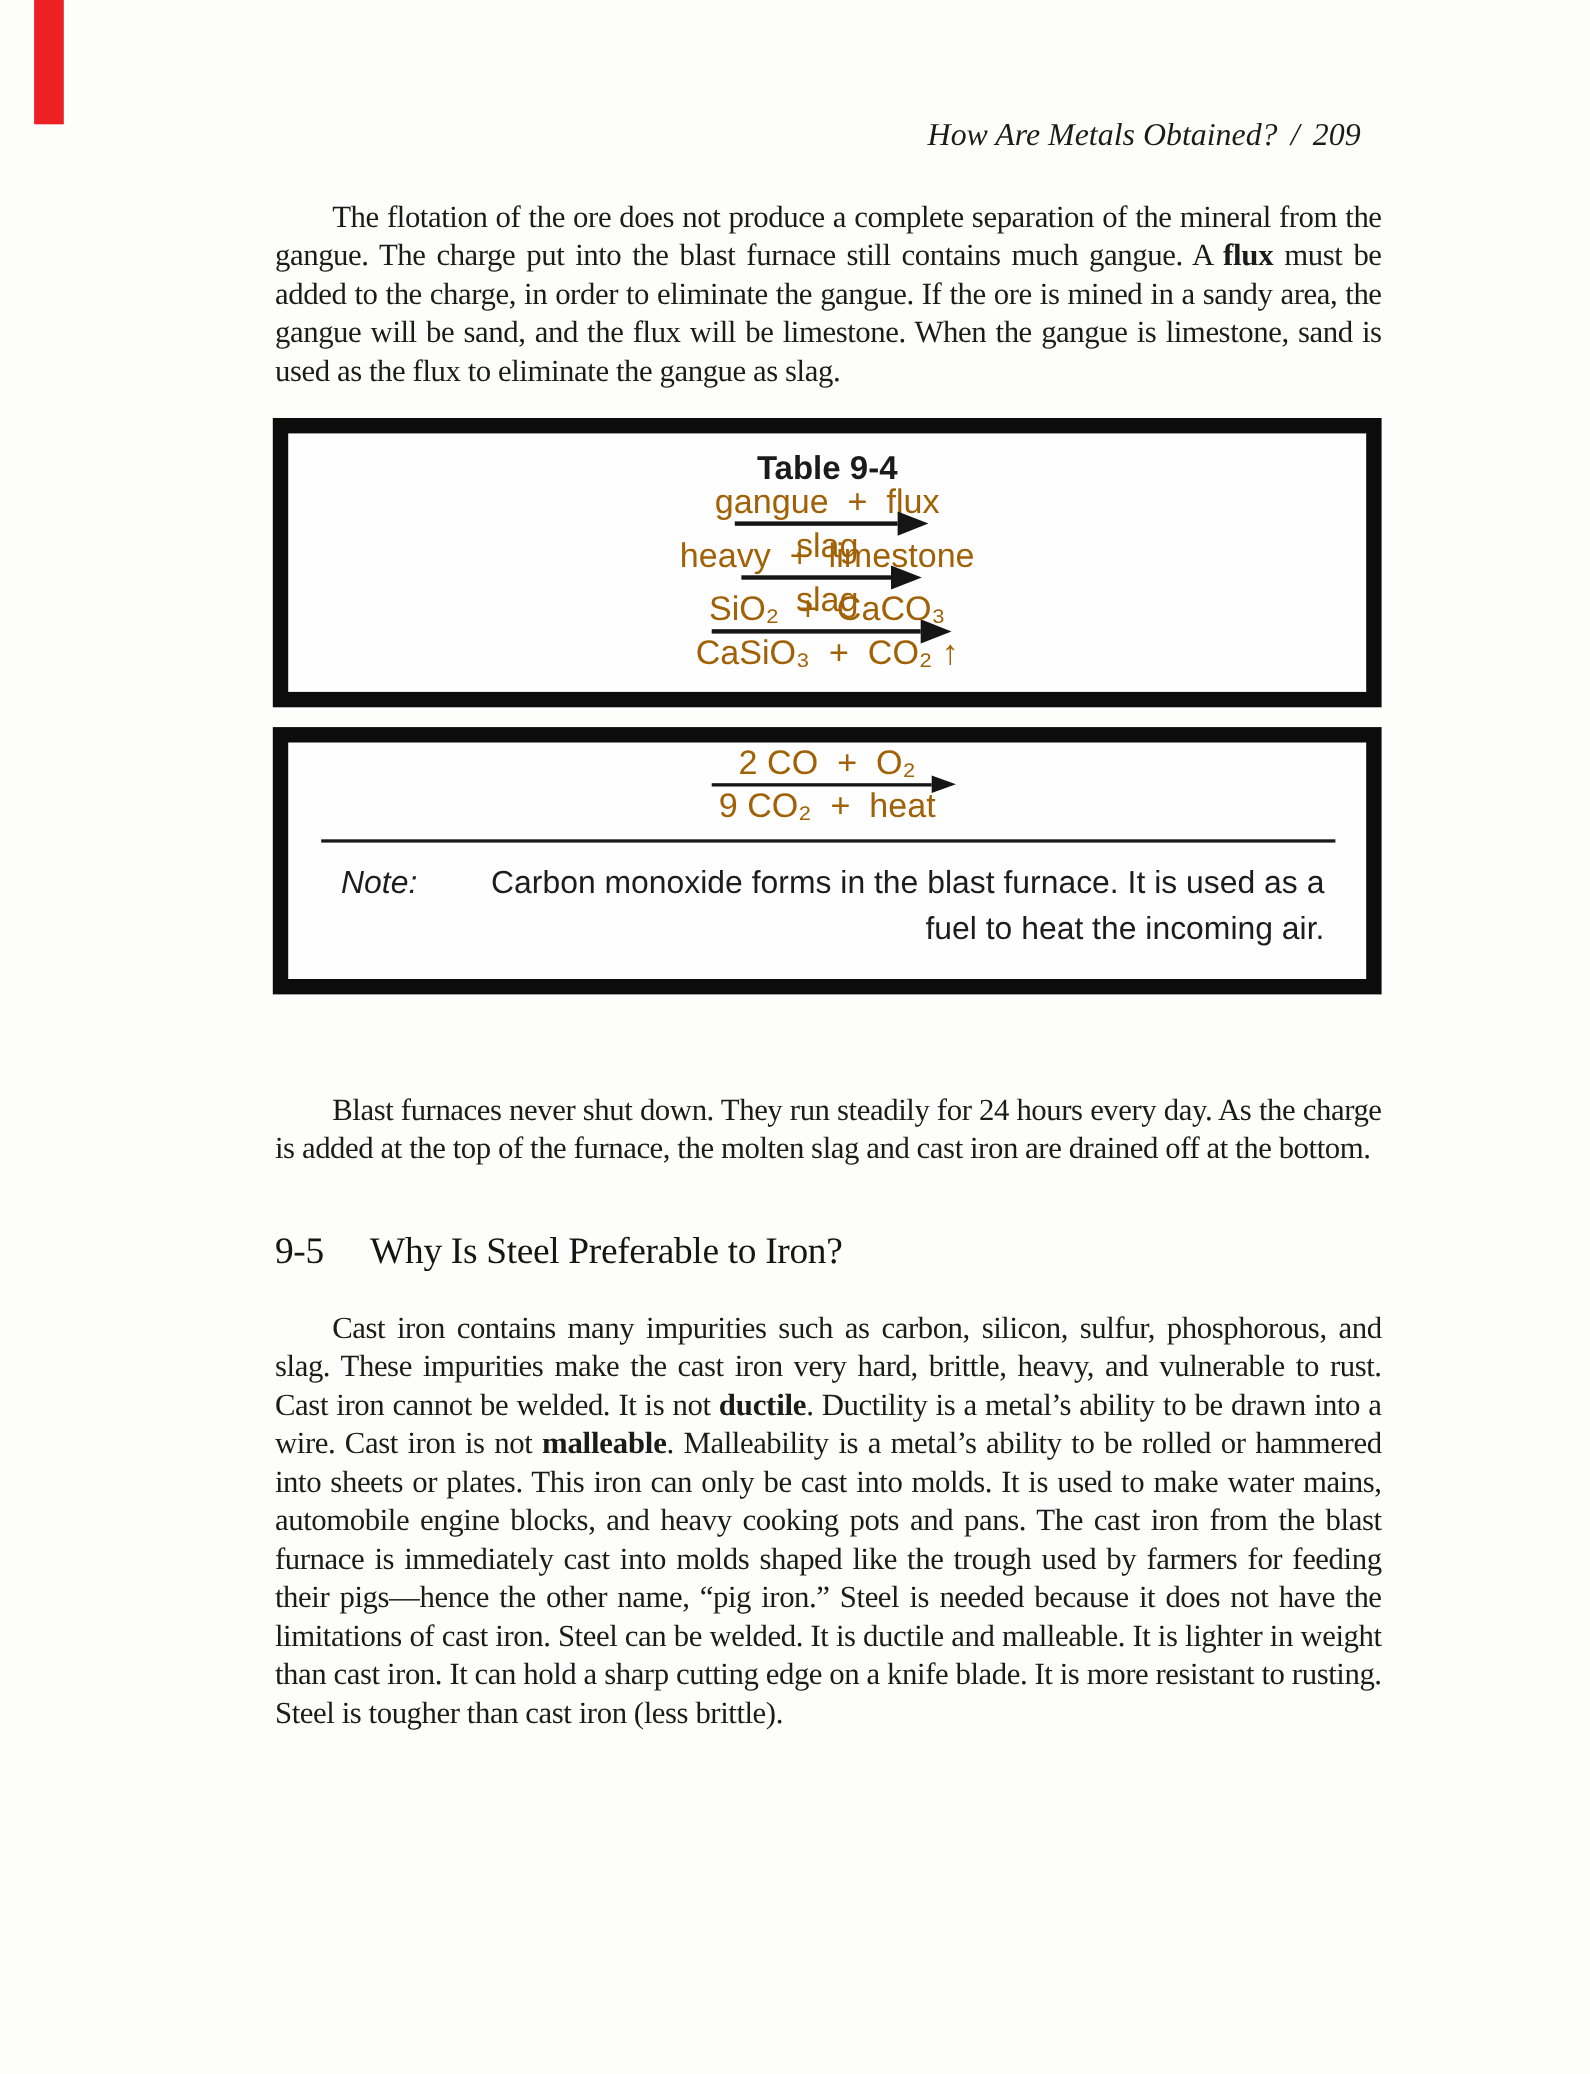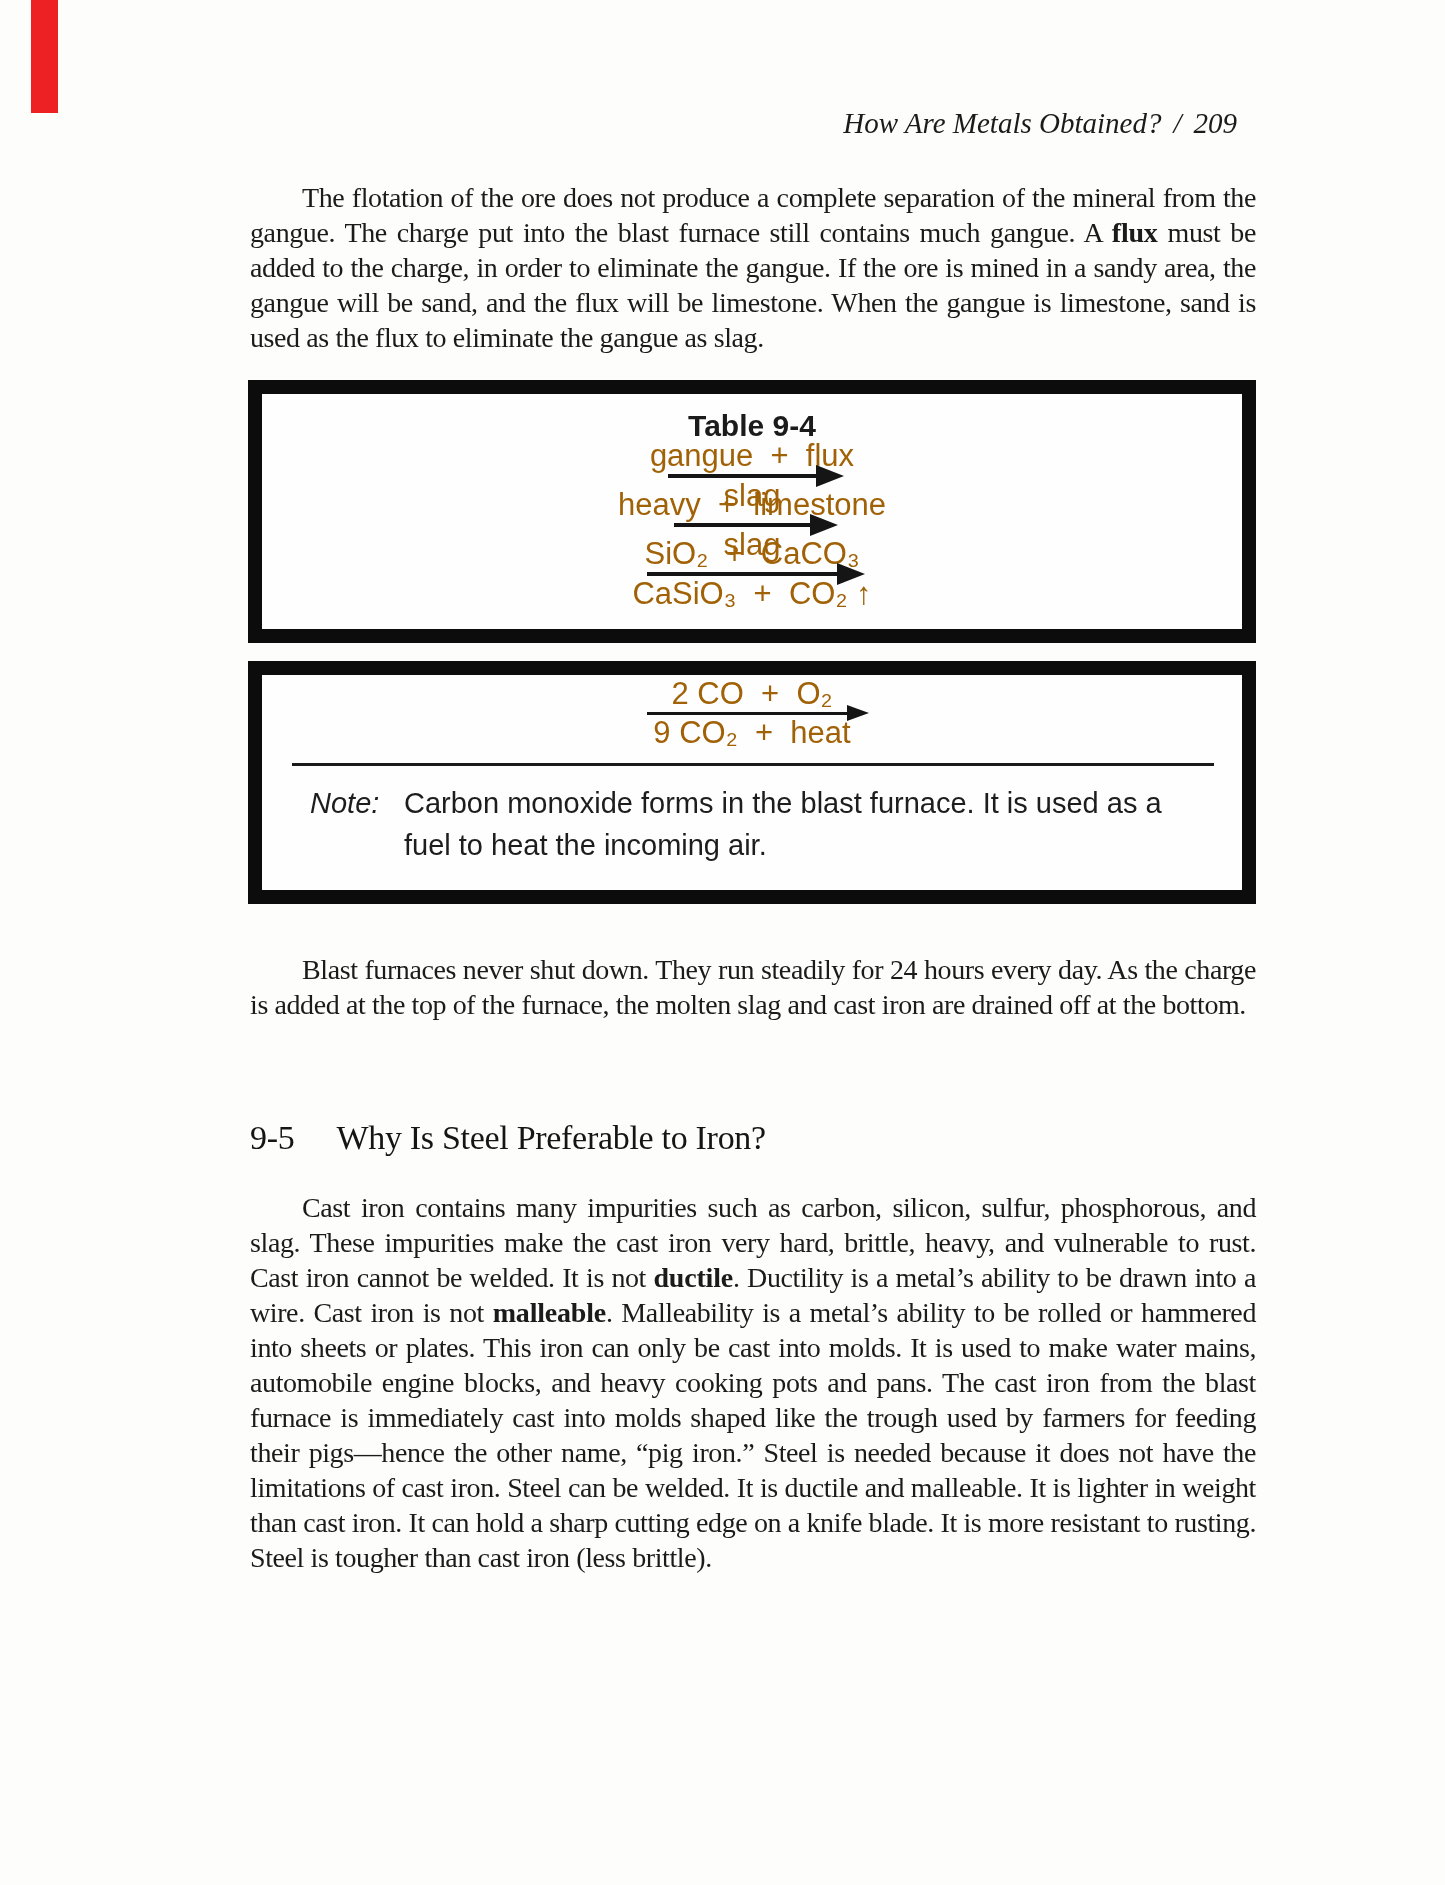--- a/index.html
+++ b/index.html
@@ -23,21 +23,21 @@
   .rh-sep{margin:0 12px;}
 
   
   .body-para{
     position:absolute;left:250px;width:1006px;margin:0;
     font-size:28px;line-height:35px;letter-spacing:-0.4px;
     text-align:justify;text-indent:52px;
   }
   .body-para b{letter-spacing:-0.2px;}
   #intro-paragraph{top:180px;}
-  #blast-paragraph{top:952px;}
+  #blast-paragraph{top:992px;}
   #steel-paragraph{top:1190px;}
 
   
   .framed-box{
     position:absolute;left:248px;width:1008px;
     border:14px solid #0c0c0c;background:#fefefe;box-sizing:border-box;
   }
   #table-box{top:380px;height:263px;}
   #note-box{top:661px;height:243px;}
 
@@ -78,21 +78,21 @@
 
   
   #note-box .eq-row{margin-top:18px;}
   .divider{height:3px;background:#1a1a1a;margin:30px 28px 0 30px;}
   .note-row{
     display:flex;margin-top:16px;padding:0 38px 0 48px;
     font-family:"Liberation Sans","DejaVu Sans",sans-serif;
     font-size:29px;line-height:42px;color:#1d1d1d;
   }
   .note-label{font-style:italic;width:94px;flex-shrink:0;}
-  .note-text{flex:1;}
+  .note-text{flex:1;text-align:right;}
 
   
   .section-heading{
     position:absolute;top:1116px;left:250px;margin:0;
     display:flex;gap:42px;
     font-family:"Liberation Serif","DejaVu Serif",serif;
     font-weight:normal;font-size:34px;line-height:44px;letter-spacing:-0.3px;
     color:#151515;
   }
 </style>

